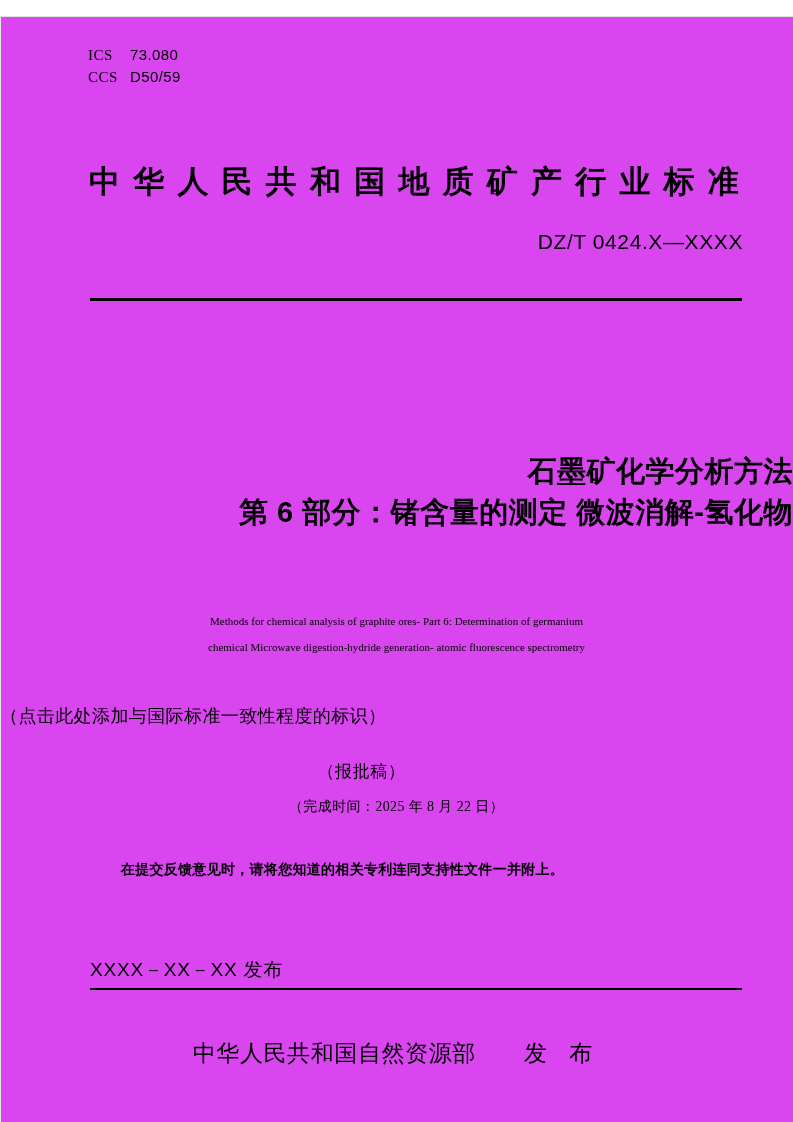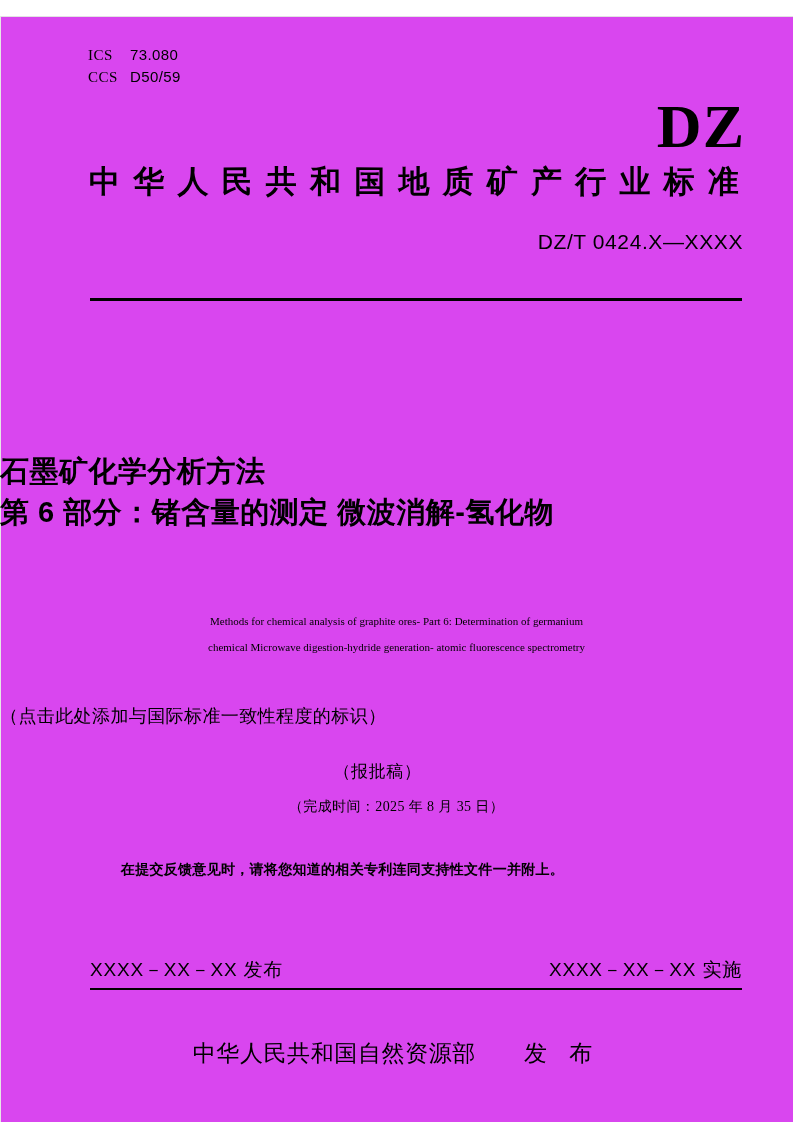--- a/index.html
+++ b/index.html
@@ -104,21 +104,21 @@
     height: 3px;
     background: #000000;
   }
 
   
   .title-block {
     position: absolute;
     left: 0;
     top: 435px;
     width: 793px;
-    text-align: left;
+    text-align: right;
     font-family: "Liberation Sans", "DejaVu Sans", sans-serif;
     font-weight: bold;
     font-size: 29px;
     line-height: 41px;
     letter-spacing: 0.5px;
   }
   .title-line { display: block; white-space: nowrap; }
 
   
   .subtitle-en {
@@ -149,21 +149,20 @@
   }
   .note-draft {
     position: absolute;
     left: 0;
     top: 744px;
     width: 723px;
     text-align: center;
     font-family: Liberation Mono, monospace;
     font-size: 17px;
     letter-spacing: 0.6px;
-    padding-left: 16px;
   }
   .note-date {
     position: absolute;
     left: 0;
     top: 782px;
     width: 793px;
     text-align: center;
     font-family: "Liberation Serif", "DejaVu Serif", serif;
     font-size: 14px;
     letter-spacing: 0.4px;
@@ -231,21 +230,20 @@
     <div class="code-row">
       <span class="code-key">ICS</span>
       <span class="code-val">73.080</span>
     </div>
     <div class="code-row">
       <span class="code-key">CCS</span>
       <span class="code-val">D50/59</span>
     </div>
   </div>
 
-  <div class="dz-logo">DZ</div>
 
   <div class="std-header">中华人民共和国地质矿产行业标准</div>
 
   <div class="std-number">DZ/T 0424.X—XXXX</div>
 
   <div class="rule-top"></div>
 
   <div class="title-block">
     <span class="title-line">石墨矿化学分析方法</span>
     <span class="title-line">第 6 部分：锗含量的测定  微波消解-氢化物</span>
@@ -253,27 +251,26 @@
 
   <div class="subtitle-en">
     <span>Methods for chemical analysis of graphite ores- Part 6: Determination of germanium</span>
     <span>chemical Microwave digestion-hydride generation- atomic fluorescence spectrometry</span>
   </div>
 
   <div class="note-consistency">（点击此处添加与国际标准一致性程度的标识）</div>
 
   <div class="note-draft">（报批稿）</div>
 
-  <div class="note-date">（完成时间：2025 年 8 月 35 日）</div>
+  <div class="note-date">（完成时间：2025 年 8 月 22 日）</div>
 
   <div class="note-patent">在提交反馈意见时，请将您知道的相关专利连同支持性文件一并附上。</div>
 
   <div class="dates-row">
     <span>XXXX－XX－XX 发布</span>
-    <span>XXXX－XX－XX 实施</span>
   </div>
   <div class="rule-bottom"></div>
 
   <div class="footer-issuer">
     <span>中华人民共和国自然资源部</span>
     <span class="footer-gap"></span>
     <span class="footer-issue-word">发 布</span>
   </div>
 
 </div>

